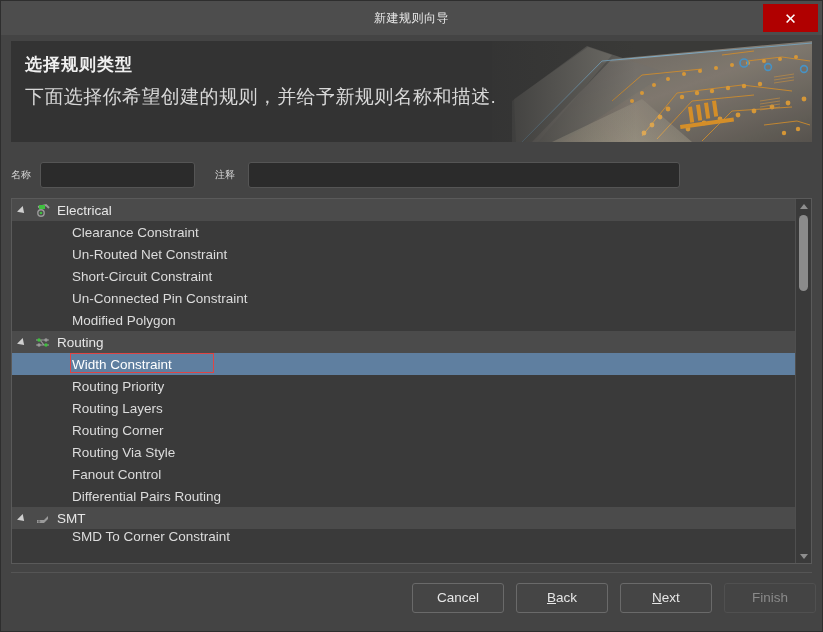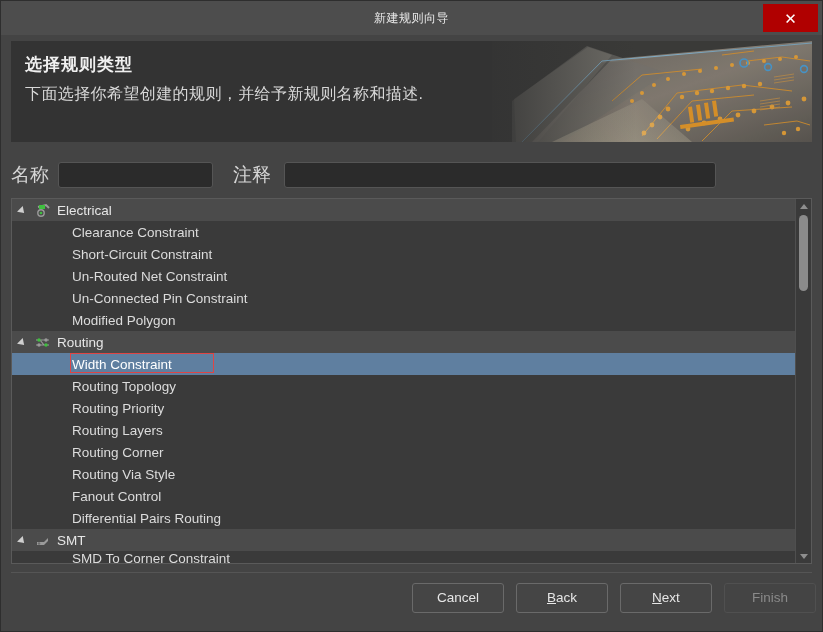--- a/index.html
+++ b/index.html
@@ -58,32 +58,32 @@
     pointer-events:none;
   }
   .banner .btxt{
     position:absolute;left:14px;top:12px;z-index:3;
   }
   .banner h1{
     margin:0 0 8px 0;font-size:17px;font-weight:bold;color:#f0f0f0;
     letter-spacing:1px;
   }
   .banner p{
-    margin:0;font-size:16px;color:#d8d8d8;letter-spacing:.4px;
+    margin:0;font-size:19px;color:#d8d8d8;letter-spacing:.4px;
   }
 
   
   .formrow{
     flex:0 0 auto;
     display:flex;align-items:center;
     margin:18px 10px 8px 10px;
     height:30px;
   }
   .formrow .lbl{
-    color:#d5d5d5;font-size:19px;margin-right:9px;
+    color:#d5d5d5;font-size:10px;margin-right:9px;
   }
   .txtinput{
     background:#2b2b2b;
     border:1px solid #555555;
     border-radius:3px;
     height:26px;box-sizing:border-box;
     color:#dddddd;font-size:13px;
     padding:0 6px;
     outline:none;
   }
@@ -333,40 +333,39 @@
           <svg width="16" height="15" viewBox="0 0 16 15">
             <path d="M3,4 L11,2 L14,5" stroke="#9a9a9a" stroke-width="2" fill="none"></path>
             <rect x="4" y="2" width="6" height="4" fill="#3fbf3f"></rect>
             <circle cx="6" cy="10" r="3.2" fill="none" stroke="#9a9a9a" stroke-width="1.4"></circle>
             <circle cx="6" cy="10" r="1.3" fill="#3fbf3f"></circle>
           </svg>
         </span>
         <span>Electrical</span>
       </div>
       <div class="row child">Clearance Constraint</div>
+      <div class="row child">Un-Routed Net Constraint</div>
       <div class="row child">Short-Circuit Constraint</div>
-      <div class="row child">Un-Routed Net Constraint</div>
       <div class="row child">Un-Connected Pin Constraint</div>
       <div class="row child">Modified Polygon</div>
 
       <div class="row group">
         <span class="tri"></span>
         <span class="gicon">
           <svg width="16" height="15" viewBox="0 0 16 15">
             <path d="M1,5 L14,5 M1,10 L14,10 M5,5 L9,10" stroke="#9a9a9a" stroke-width="1.2" fill="none"></path>
             <circle cx="4" cy="5" r="1.7" fill="#3fbf3f"></circle>
             <circle cx="11" cy="5" r="1.7" fill="#9a9a9a"></circle>
             <circle cx="4" cy="10" r="1.7" fill="#9a9a9a"></circle>
             <circle cx="11" cy="10" r="1.7" fill="#3fbf3f"></circle>
           </svg>
         </span>
         <span>Routing</span>
       </div>
       <div class="row child selected">Width Constraint</div>
-      <div class="row child">Routing Topology</div>
       <div class="row child">Routing Priority</div>
       <div class="row child">Routing Layers</div>
       <div class="row child">Routing Corner</div>
       <div class="row child">Routing Via Style</div>
       <div class="row child">Fanout Control</div>
       <div class="row child">Differential Pairs Routing</div>
 
       <div class="row group">
         <span class="tri"></span>
         <span class="gicon">

